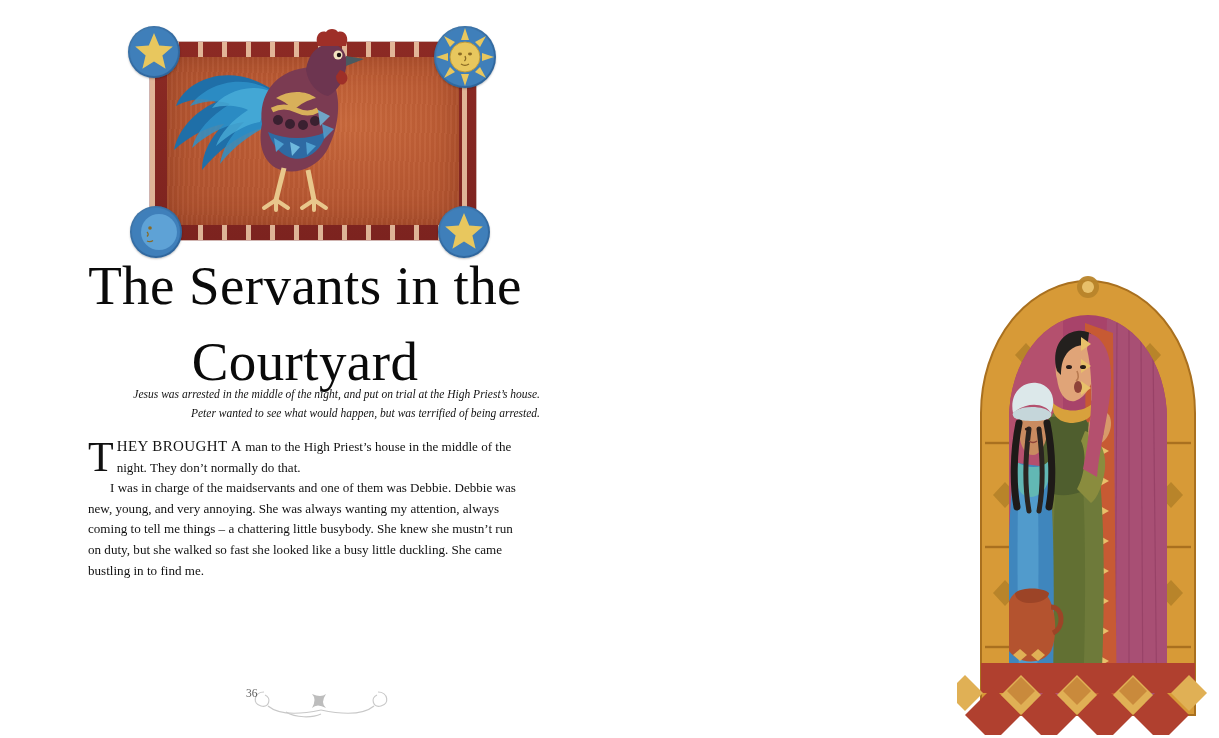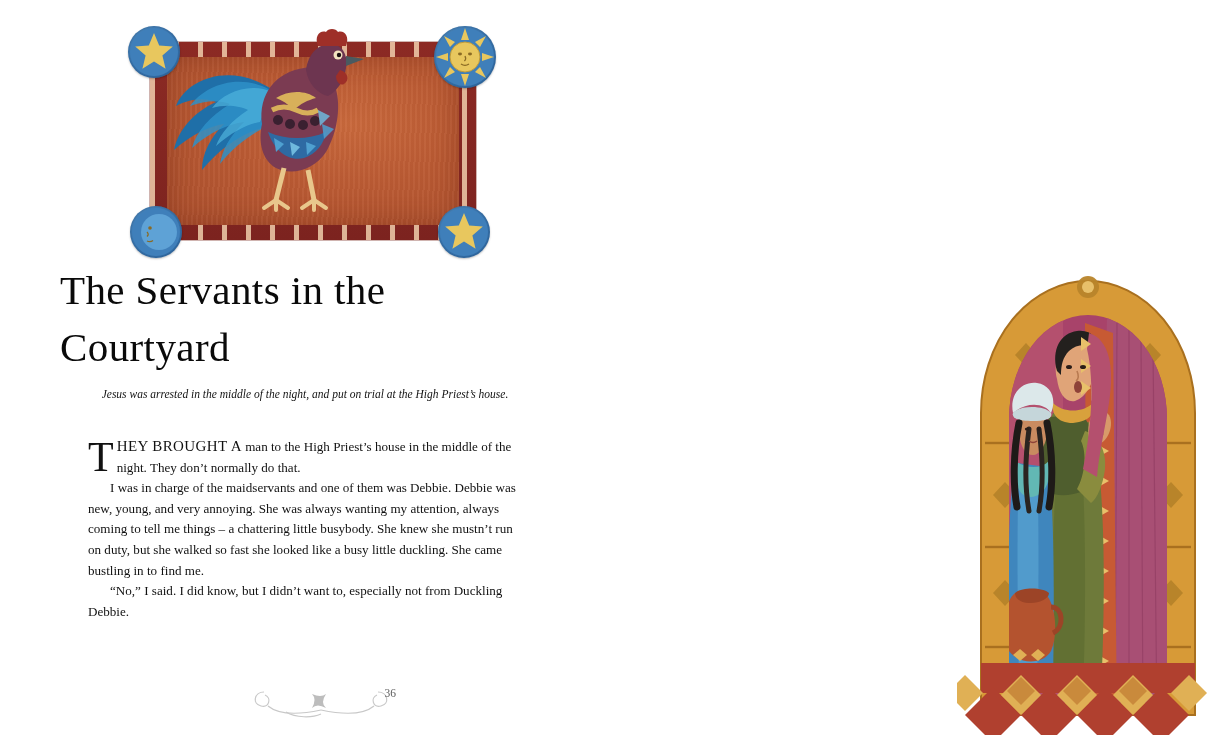--- a/index.html
+++ b/index.html
@@ -83,36 +83,36 @@
   }
   .med-tl { left: 0;    top: 0; }
   .med-tr { right: 0;   top: 0;   width:62px; height:62px; }
   .med-bl { left: 2px;  bottom: 0; }
   .med-br { right: 6px; bottom: 0; }
 
   
   .chapter-title {
     position: absolute;
     left: 60px;
-    top: 262px;
+    top: 248px;
     width: 490px;
-    text-align: left;
+    text-align: center;
     font-family: "Liberation Serif", "DejaVu Serif", serif;
-    font-size: 41px;
+    font-size: 55px;
     line-height: 1.38;
     letter-spacing: .4px;
     color: #0a0a0a;
     font-weight: 400;
   }
   .subtitle {
     position: absolute;
     left: 70px;
     top: 385px;
     width: 470px;
-    text-align: center;
+    text-align: right;
     font-style: italic;
     font-size: 11.5px;
     line-height: 1.62;
     color: #111;
   }
 
   
   .col {
     position: absolute;
     font-size: 13.1px;
@@ -155,21 +155,21 @@
     position: absolute;
     width: 150px;
     height: 46px;
     color: #8e8e8e;
   }
   .folio-left  { left: 246px; top: 678px; }
   .folio-num {
     position: absolute;
     left: 0; right: 0;
     top: 9px;
-    text-align: right;
+    text-align: left;
     font-size: 11.5px;
     color: #5b5b5b;
     z-index: 2;
   }
   .folio-orn { position: absolute; inset: 0; }
 </style>
 </head>
 <body>
 
 <div class="spread">
@@ -267,26 +267,26 @@
       </div>
     </div>
 
     <div class="chapter-title">
       <div>The Servants in the</div>
       <div>Courtyard</div>
     </div>
 
     <div class="subtitle">
       <span>Jesus was arrested in the middle of the night, and put on trial at the High Priest’s house.</span><br>
+      <span>Peter wanted to see what would happen, but was terrified of being arrested.</span>
     </div>
 
     <div class="col col-left">
       <p class="noindent"><span class="dropcap">T</span><span class="smallcaps">HEY BROUGHT A</span><span> man to the High Priest’s house in the middle of the night. They don’t normally do that.</span></p>
       <p>I was in charge of the maidservants and one of them was Debbie. Debbie was new, young, and very annoying. She was always wanting my attention, always coming to tell me things – a chattering little busybody. She knew she mustn’t run on duty, but she walked so fast she looked like a busy little duckling. She came bustling in to find me.</p>
-      <p>“No,” I said. I did know, but I didn’t want to, especially not from Duckling Debbie.</p>
     </div>
 
     <div class="folio folio-left">
       <div class="folio-num">36</div>
       <svg class="folio-orn" viewBox="0 0 150 46">
         <g fill="none" stroke="#c8c8c8" stroke-width="1.2">
           <path d="M18 14 c -10 0 -12 12 -3 14 c 8 2 11 -8 4 -11"></path>
           <path d="M132 14 c 10 0 12 12 3 14 c -8 2 -11 -8 -4 -11"></path>
           <path d="M22 28 c 12 10 34 8 53 4"></path>
           <path d="M128 28 c -12 10 -34 8 -53 4"></path>

